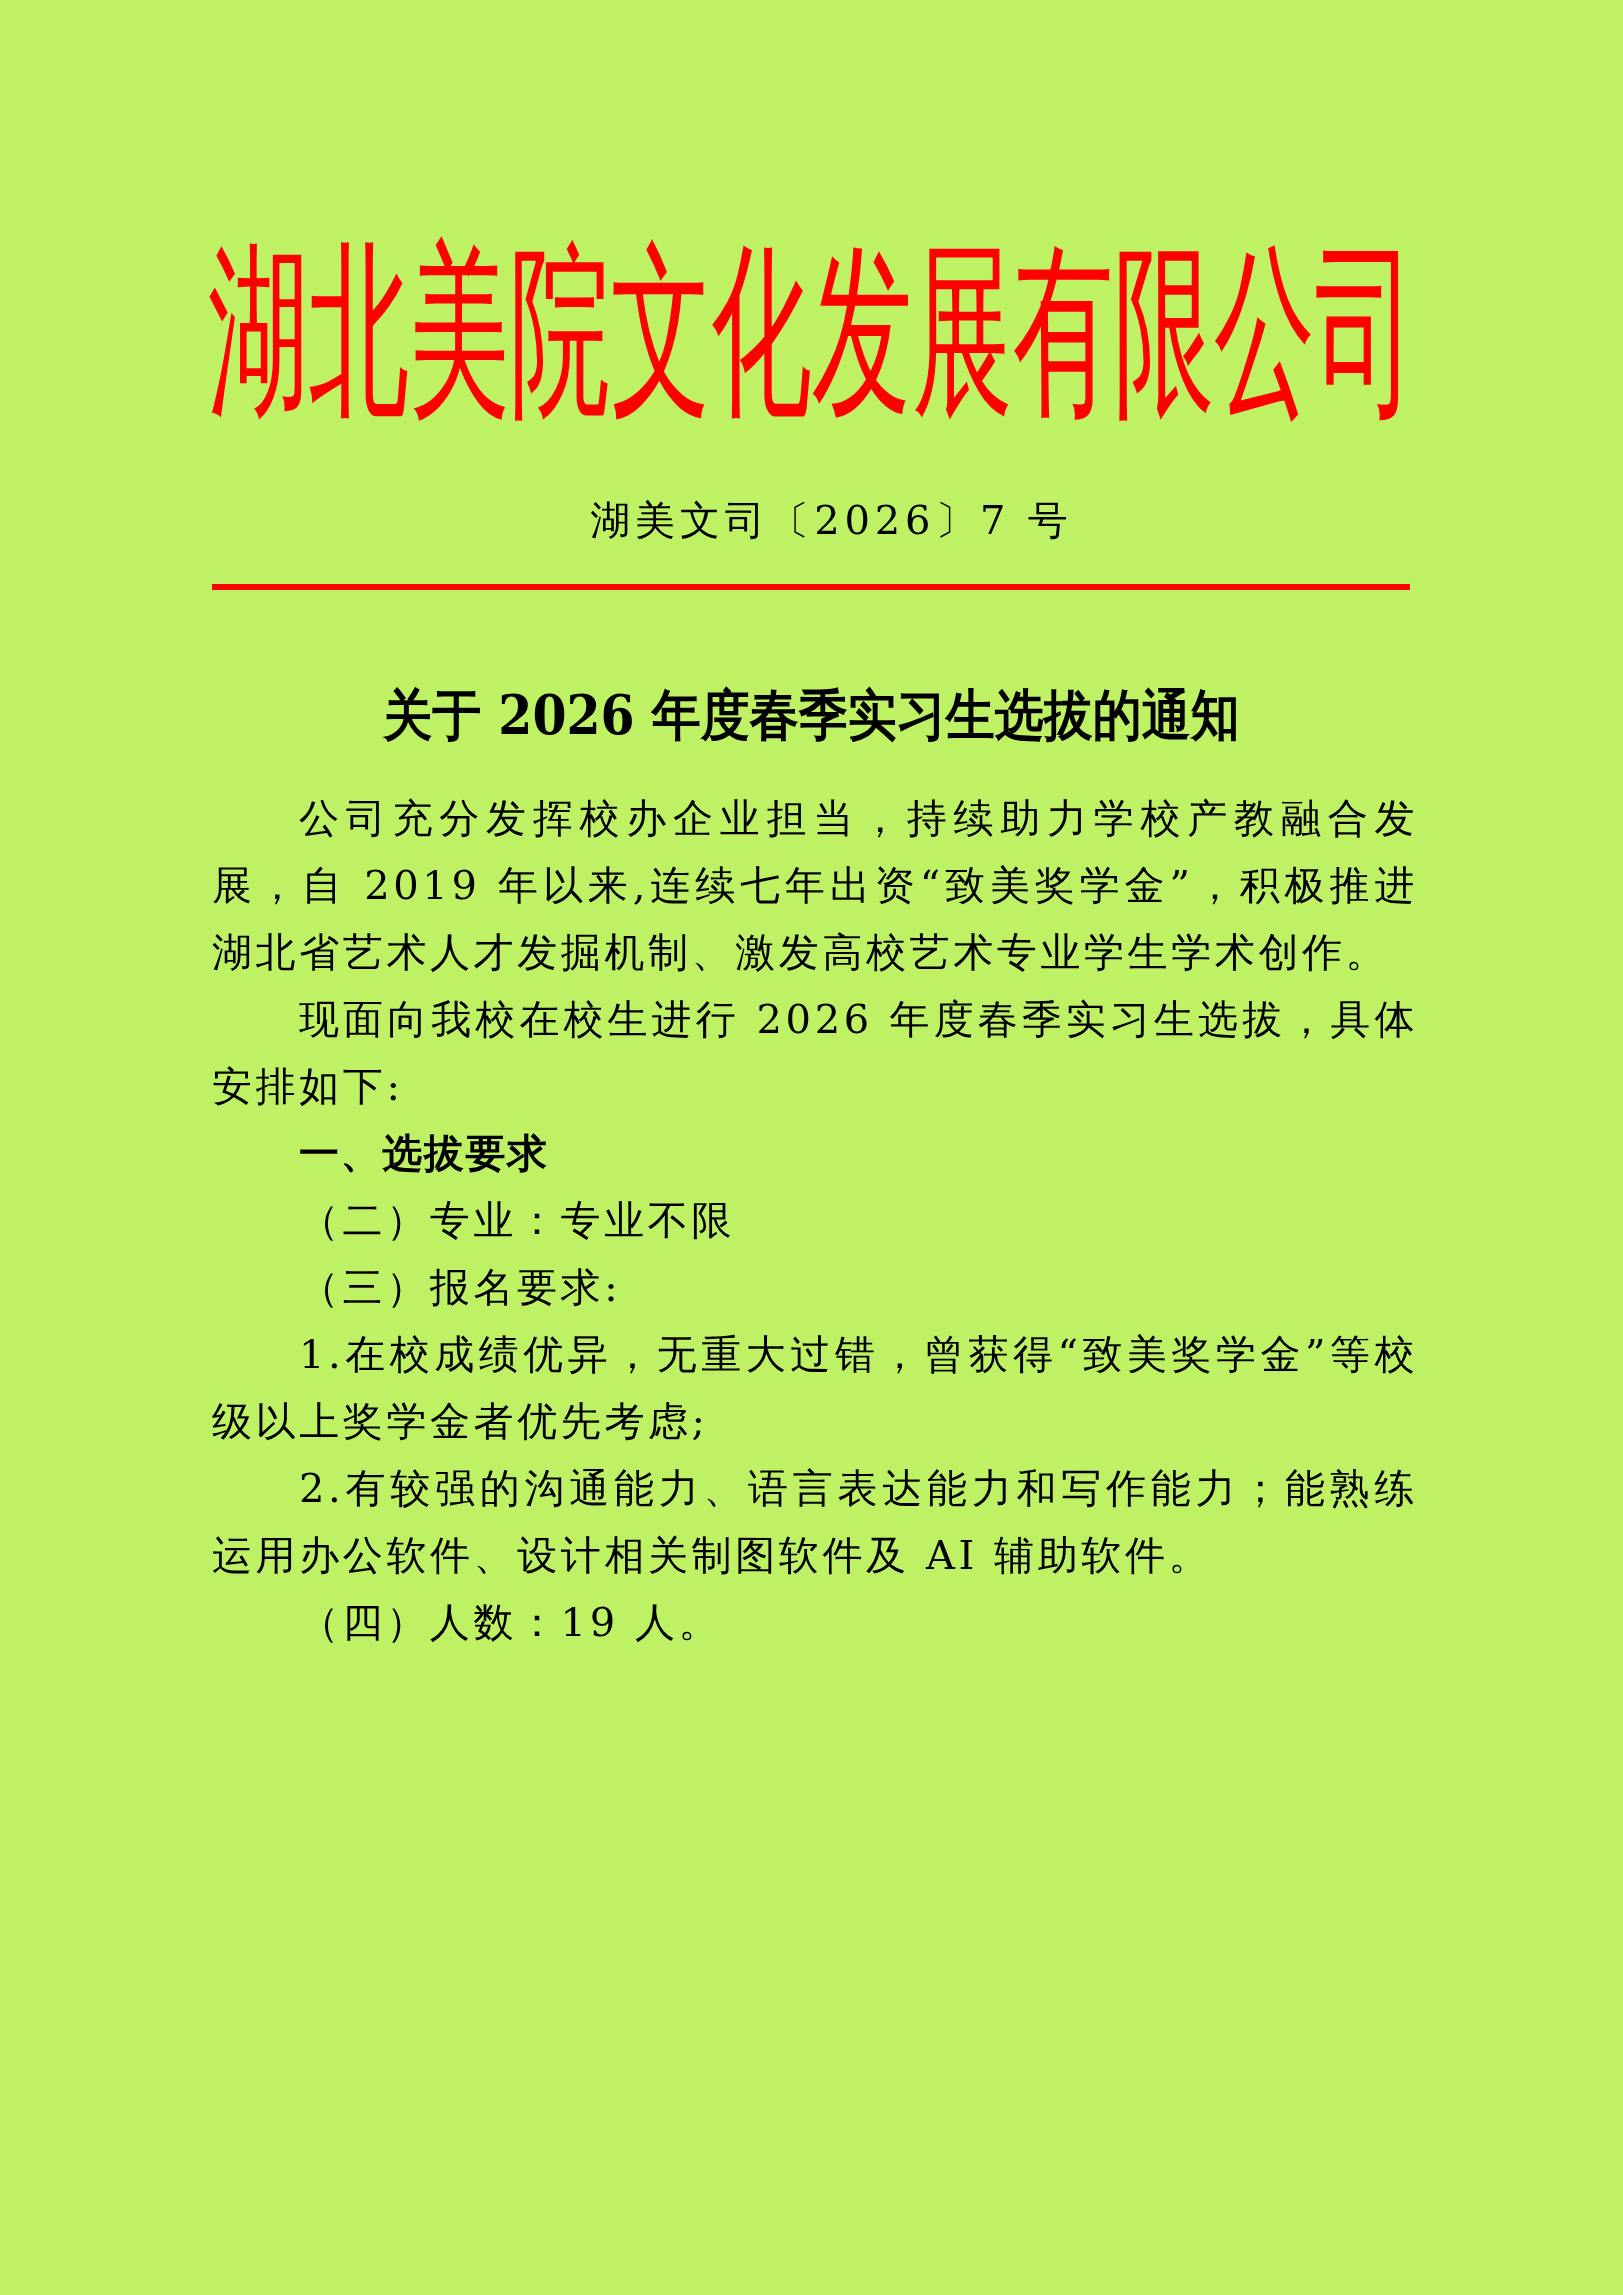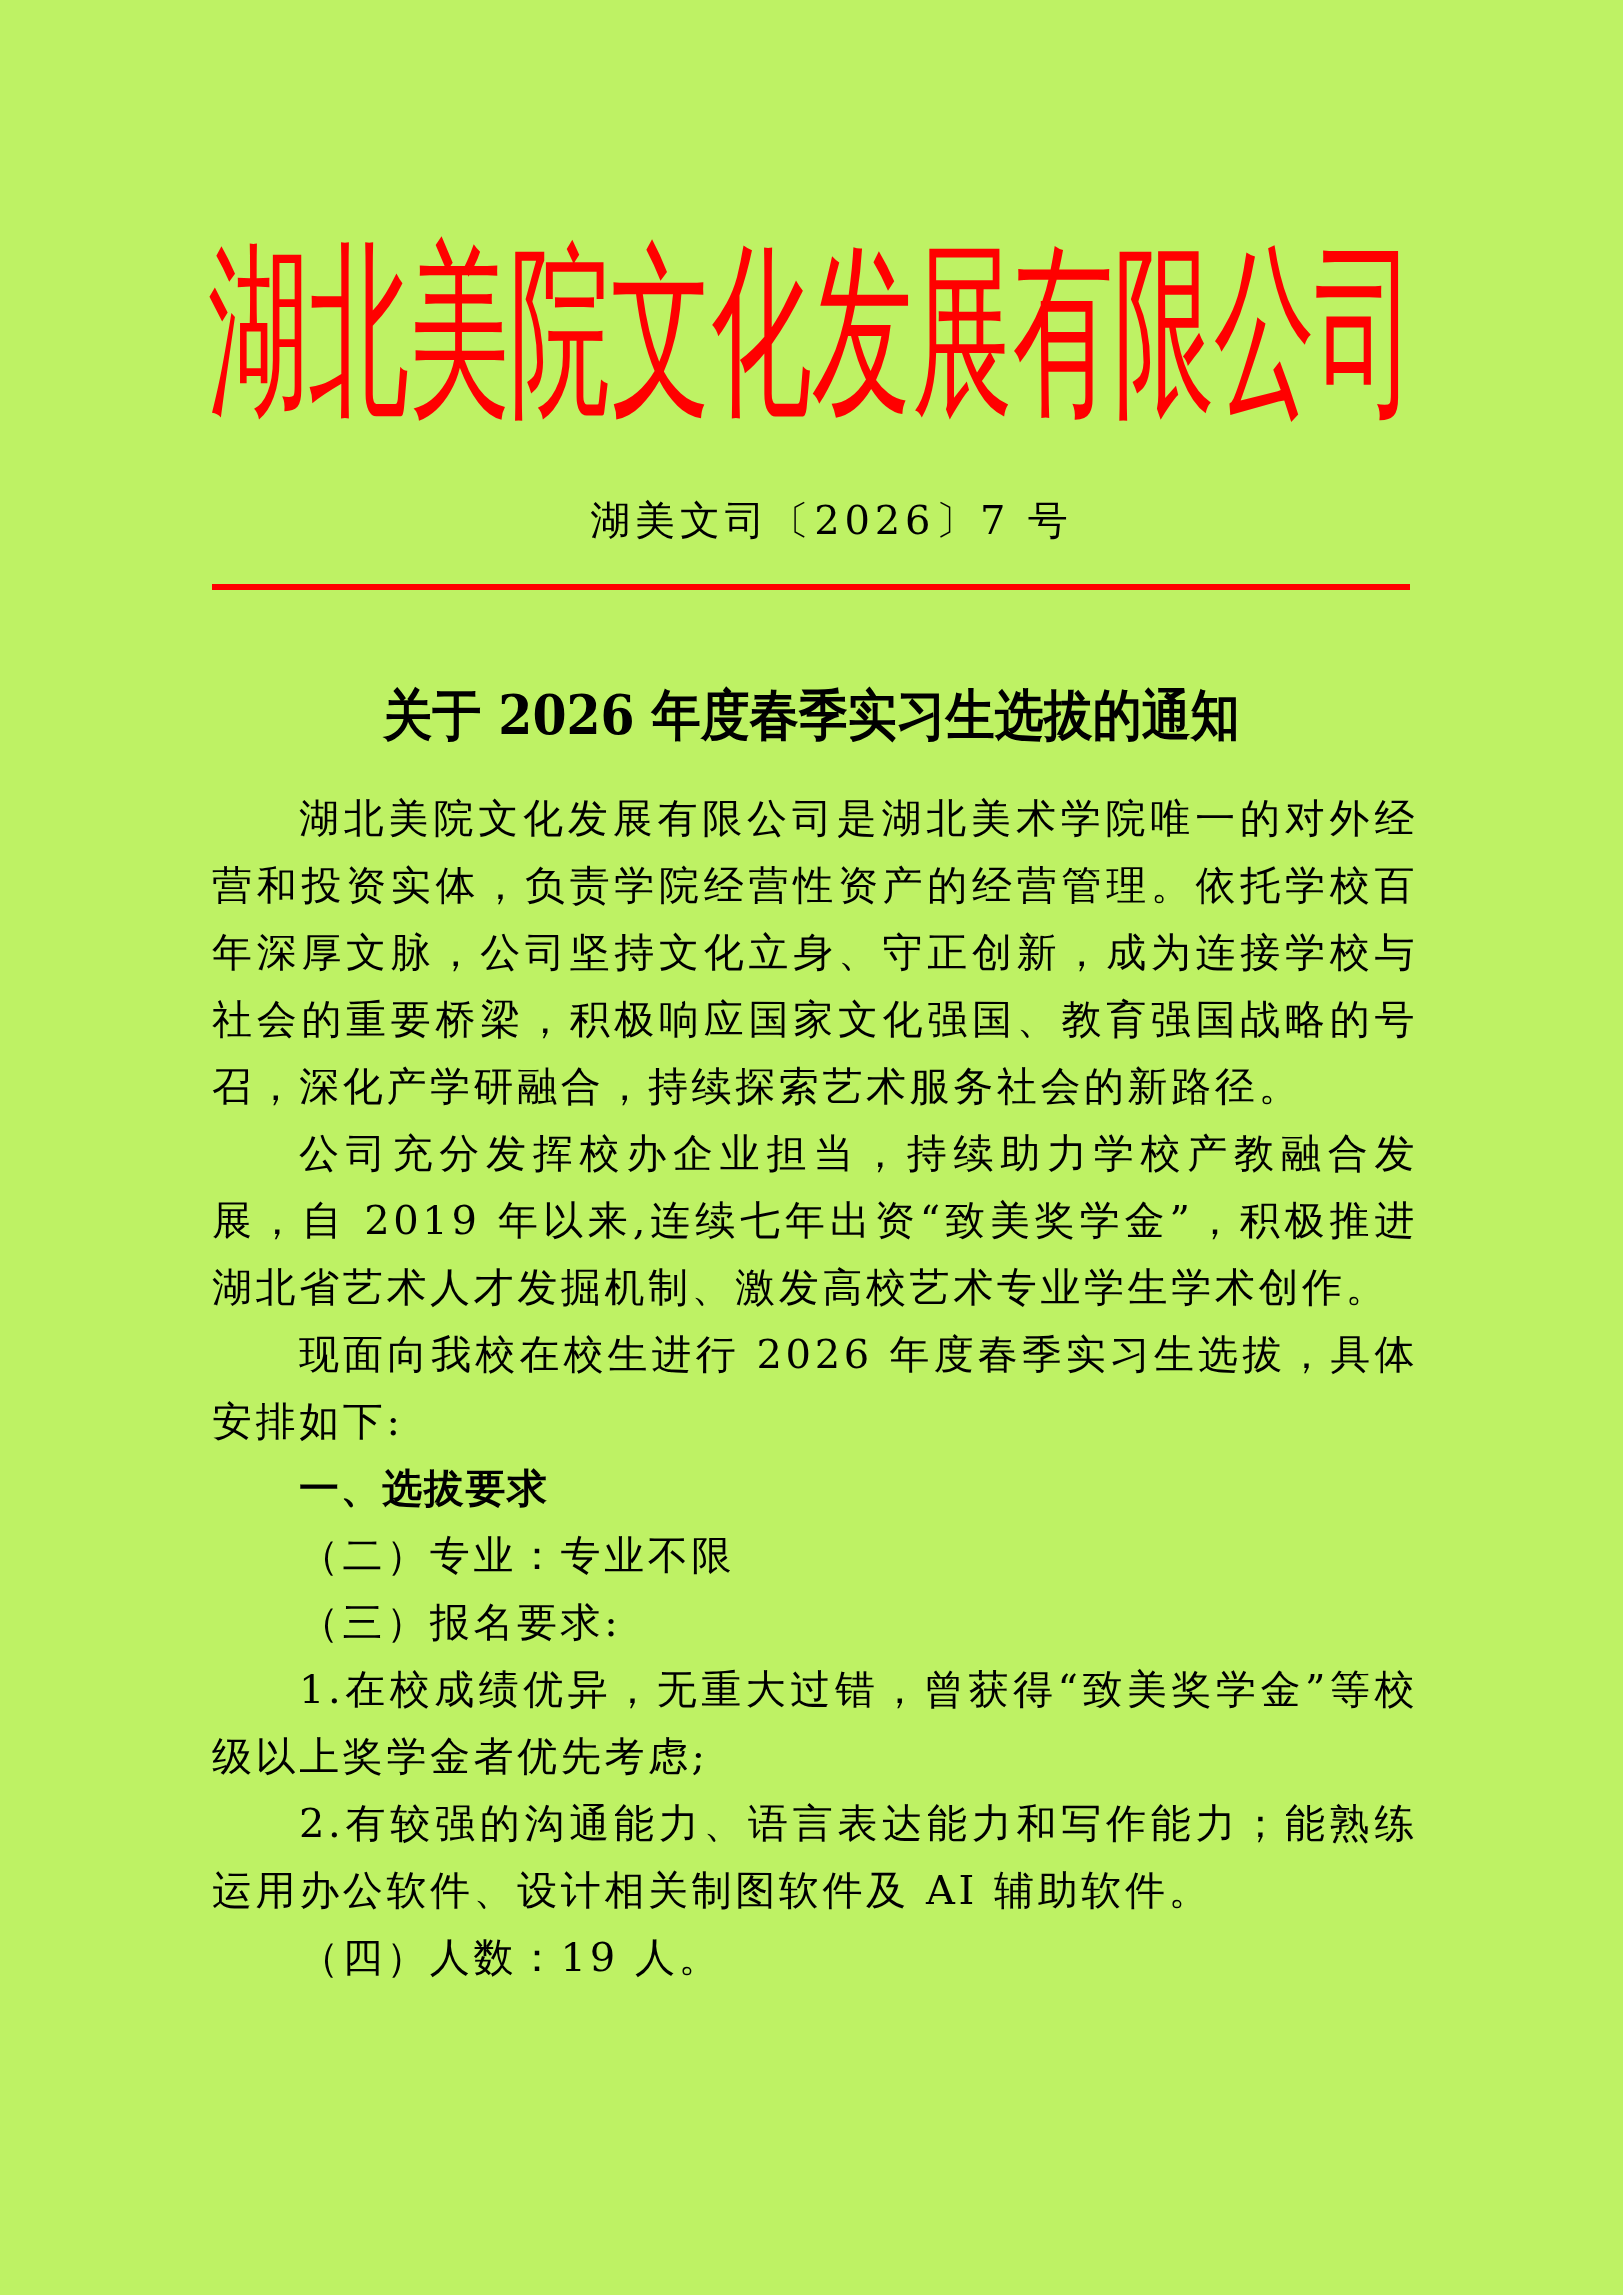--- a/index.html
+++ b/index.html
@@ -119,21 +119,20 @@
 
   <div class="doc-number">湖美文司〔2026〕7 号</div>
 
   <div class="red-rule"></div>
 
   <div class="doc-title">
     <span>关于 2026 年度春季实习生选拔的通知</span>
   </div>
 
   <div class="body">
-    <p>湖北美院文化发展有限公司是湖北美术学院唯一的对外经营和投资实体，负责学院经营性资产的经营管理。依托学校百年深厚文脉，公司坚持文化立身、守正创新，成为连接学校与社会的重要桥梁，积极响应国家文化强国、教育强国战略的号召，深化产学研融合，持续探索艺术服务社会的新路径。</p>
     <p>公司充分发挥校办企业担当，持续助力学校产教融合发展，自 2019 年以来,连续七年出资“致美奖学金”，积极推进湖北省艺术人才发掘机制、激发高校艺术专业学生学术创作。</p>
     <p>现面向我校在校生进行 2026 年度春季实习生选拔，具体安排如下:</p>
 
     <p class="h1">一、选拔要求</p>
     <p class="sub">（二）专业：专业不限</p>
     <p class="sub">（三）报名要求:</p>
     <p>1.在校成绩优异，无重大过错，曾获得“致美奖学金”等校级以上奖学金者优先考虑;</p>
     <p>2.有较强的沟通能力、语言表达能力和写作能力；能熟练运用办公软件、设计相关制图软件及 AI 辅助软件。</p>
     <p class="sub">（四）人数：19 人。</p>
 

